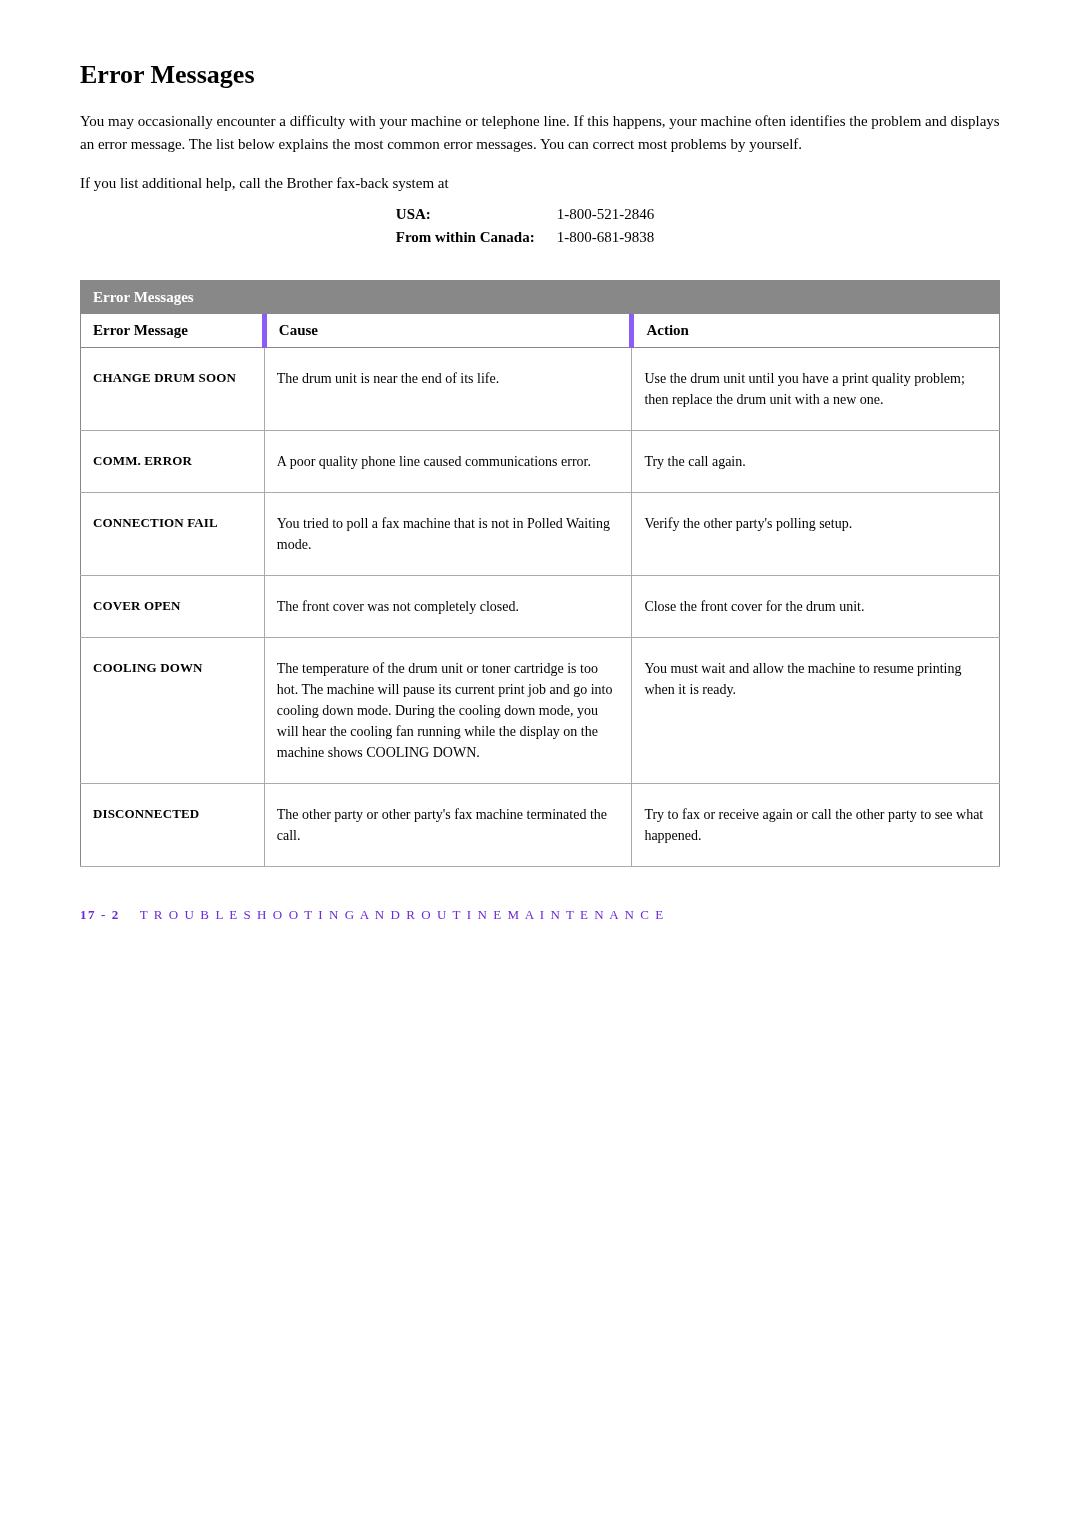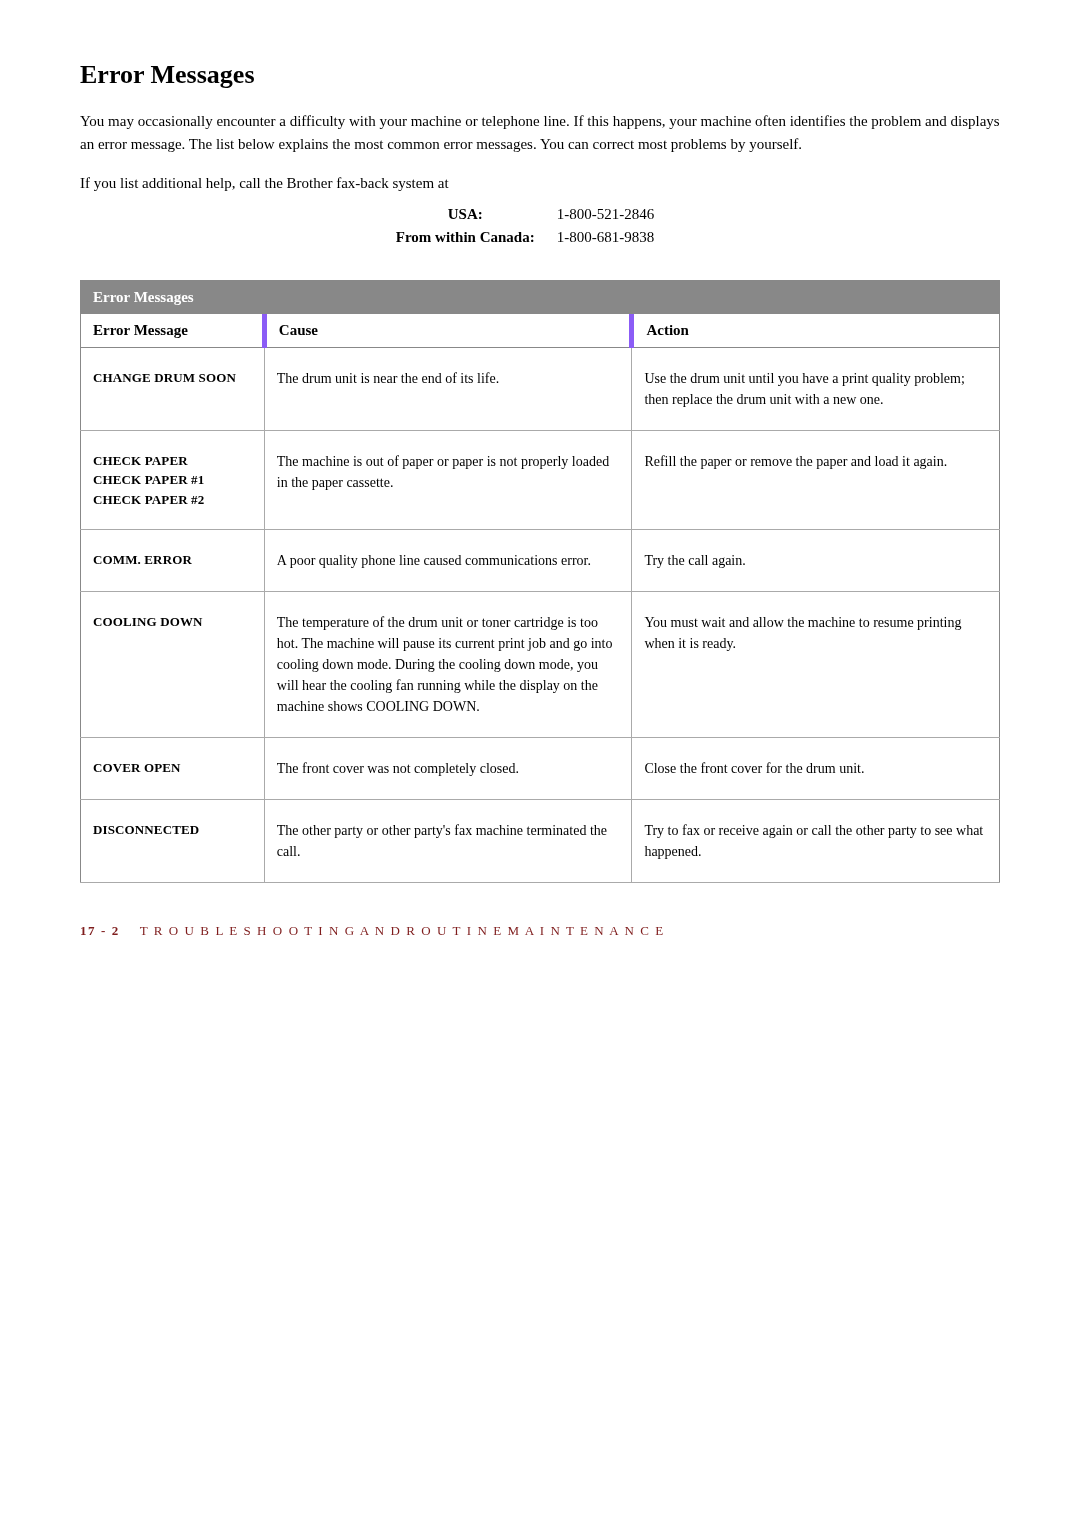--- a/index.html
+++ b/index.html
@@ -39,21 +39,21 @@
       margin: 0 auto 30px auto;
       font-size: 15px;
     }
 
     .contact-table td {
       padding: 2px 30px 2px 0;
     }
 
     .contact-table td:first-child {
       font-weight: normal;
-      text-align: center;
+      text-align: left;
       padding-right: 20px;
     }
 
     .error-messages-table {
       width: 100%;
       border-collapse: collapse;
       border: 1px solid #888;
     }
 
     .table-header-row {
@@ -116,21 +116,21 @@
       border: 1px solid #000;
       padding: 0 3px;
       font-size: 13px;
       font-family: 'Times New Roman', Times, serif;
     }
 
     .page-footer {
       margin-top: 40px;
       font-size: 13px;
       letter-spacing: 0.12em;
-      color: #7f1d1d;
+      color: #6d28d9;
       display: flex;
       align-items: center;
       gap: 20px;
     }
 
     .footer-page-num {
       font-weight: bold;
       font-size: 13px;
     }
   </style>
@@ -169,43 +169,43 @@
     <td class="col-action">Action</td>
   </tr>
 
   <tr class="data-row">
     <td>CHANGE DRUM SOON</td>
     <td>The drum unit is near the end of its life.</td>
     <td>Use the drum unit until you have a print quality problem; then replace the drum unit with a new one.</td>
   </tr>
 
 
-  <tr class="data-row">
-    <td>CHECK PAPER<br>CHECK PAPER #1<br>CHECK PAPER #2</td>
-    <td>The machine is out of paper or paper is not properly loaded in the paper cassette.</td>
-    <td>Refill the paper or remove the paper and load it again.</td>
-  </tr>
 
   <tr class="data-row">
     <td>COMM. ERROR</td>
     <td>A poor quality phone line caused communications error.</td>
     <td>Try the call again.</td>
   </tr>
 
+  <tr class="data-row">
+    <td>CONNECTION FAIL</td>
+    <td>You tried to poll a fax machine that is not in Polled Waiting mode.</td>
+    <td>Verify the other party's polling setup.</td>
+  </tr>
+
+  <tr class="data-row">
+    <td>COVER OPEN</td>
+    <td>The front cover was not completely closed.</td>
+    <td>Close the front cover for the drum unit.</td>
+  </tr>
 
   <tr class="data-row">
     <td>COOLING DOWN</td>
     <td>The temperature of the drum unit or toner cartridge is too hot. The machine will pause its current print job and go into cooling down mode. During the cooling down mode, you will hear the cooling fan running while the display on the machine shows COOLING DOWN.</td>
     <td>You must wait and allow the machine to resume printing when it is ready.</td>
-  </tr>
-
-  <tr class="data-row">
-    <td>COVER OPEN</td>
-    <td>The front cover was not completely closed.</td>
-    <td>Close the front cover for the drum unit.</td>
   </tr>
 
   <tr class="data-row">
     <td>DISCONNECTED</td>
     <td>The other party or other party's fax machine terminated the call.</td>
     <td>Try to fax or receive again or call the other party to see what happened.</td>
   </tr>
 </tbody>
   </table>
 

